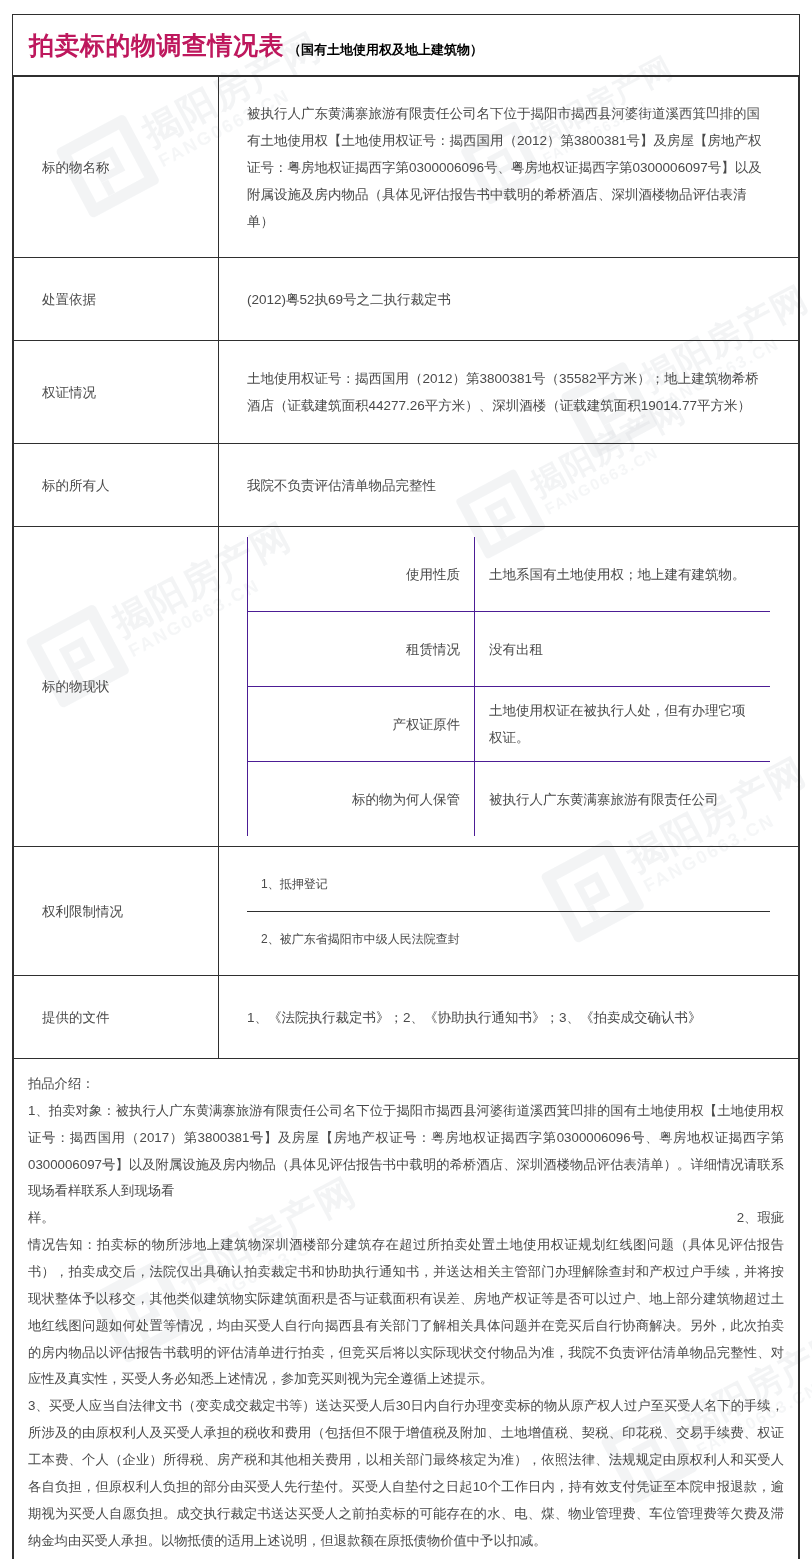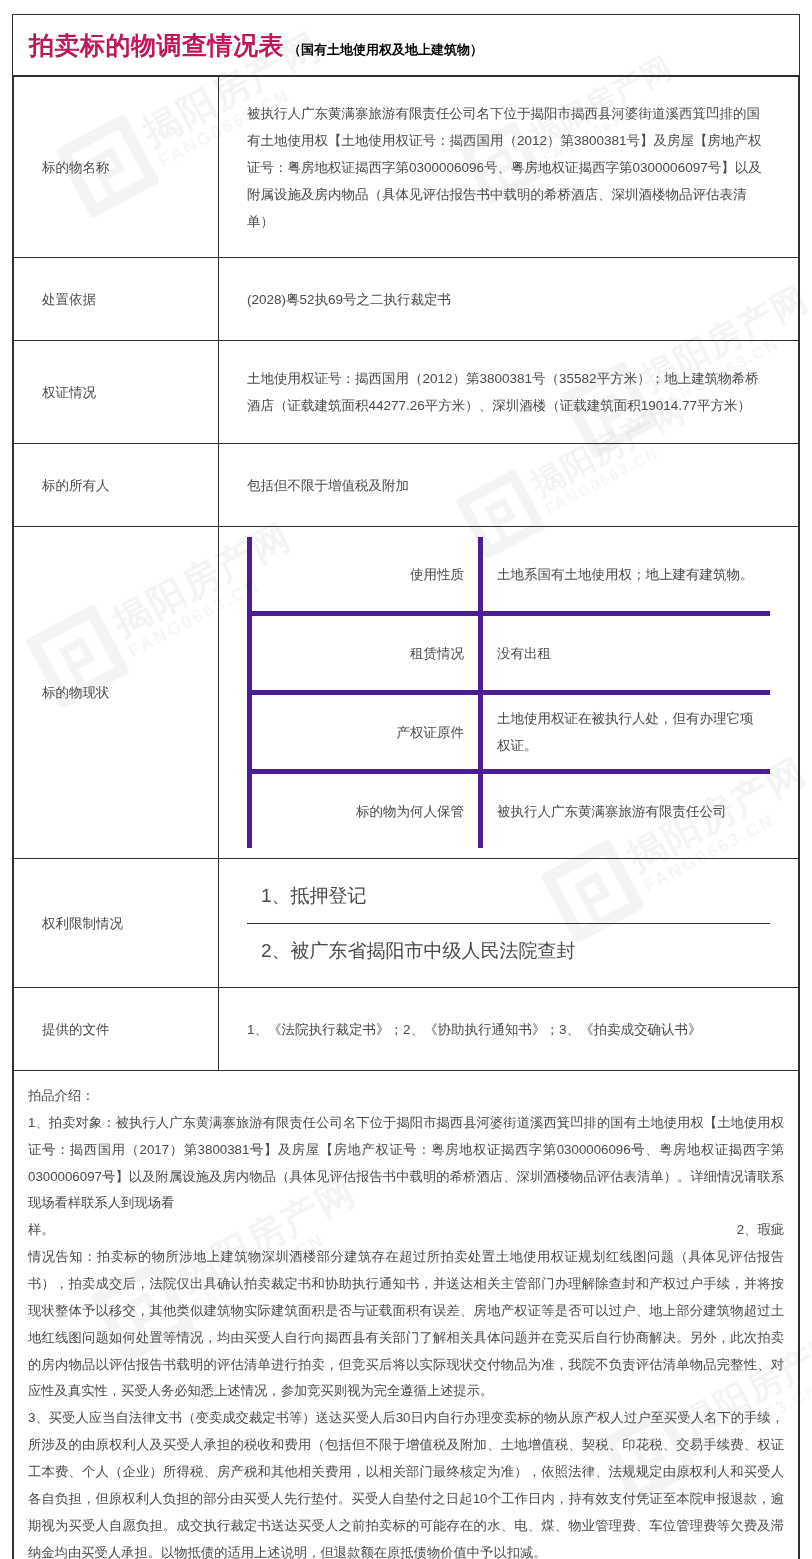--- a/index.html
+++ b/index.html
@@ -143,41 +143,41 @@
   }
   td.tall { height: 62px; }
 
   
   table.sub {
     width: 100%;
     border-collapse: collapse;
     table-layout: fixed;
   }
   table.sub td {
-    border: 5px solid #4c1d95;
+    border: 1px solid #4c1d95;
     padding: 10px 14px;
     font-size: 13.5px;
     line-height: 2.0;
     vertical-align: middle;
     height: 54px;
   }
   table.sub tr:first-child td { border-top: none; }
   table.sub tr:last-child td { border-bottom: none; }
   table.sub td:last-child { border-right: none; }
   td.nest { padding: 0; border-left: none; }
 
   
   td.stacked { padding: 0; }
   .stack-row {
     padding: 10px 14px;
     height: 54px;
     box-sizing: border-box;
     display: flex;
     align-items: center;
-    font-size: 19px;
+    font-size: 12px;
     color: #4a4a4a;
   }
   .stack-row + .stack-row { border-top: 1px solid #2f2f2f; }
 
   
   .prose {
     border: 1px solid #2f2f2f;
     border-top: none;
     padding: 12px 14px 16px 14px;
     font-size: 13.3px;
@@ -262,29 +262,29 @@
   </div>
 
   <table class="doc">
     <tbody>
       <tr>
         <td class="lbl">标的物名称</td>
         <td class="val" colspan="2" style="height:160px;">被执行人广东黄满寨旅游有限责任公司名下位于揭阳市揭西县河婆街道溪西箕凹排的国有土地使用权【土地使用权证号：揭西国用（2012）第3800381号】及房屋【房地产权证号：粤房地权证揭西字第0300006096号、粤房地权证揭西字第0300006097号】以及附属设施及房内物品（具体见评估报告书中载明的希桥酒店、深圳酒楼物品评估表清单）</td>
       </tr>
       <tr>
         <td class="lbl tall">处置依据</td>
-        <td class="val tall" colspan="2">(2028)粤52执69号之二执行裁定书</td>
+        <td class="val tall" colspan="2">(2012)粤52执69号之二执行裁定书</td>
       </tr>
       <tr>
         <td class="lbl">权证情况</td>
         <td class="val" colspan="2" style="height:82px;">土地使用权证号：揭西国用（2012）第3800381号（35582平方米）；地上建筑物希桥酒店（证载建筑面积44277.26平方米）、深圳酒楼（证载建筑面积19014.77平方米）</td>
       </tr>
       <tr>
         <td class="lbl tall">标的所有人</td>
-        <td class="val tall" colspan="2">包括但不限于增值税及附加</td>
+        <td class="val tall" colspan="2">我院不负责评估清单物品完整性</td>
       </tr>
 
       <tr>
         <td class="lbl">标的物现状</td>
         <td class="nest" colspan="2">
           <table class="sub">
             <tbody>
               <tr>
                 <td class="sublbl">使用性质</td>
                 <td class="val">土地系国有土地使用权；地上建有建筑物。</td>

